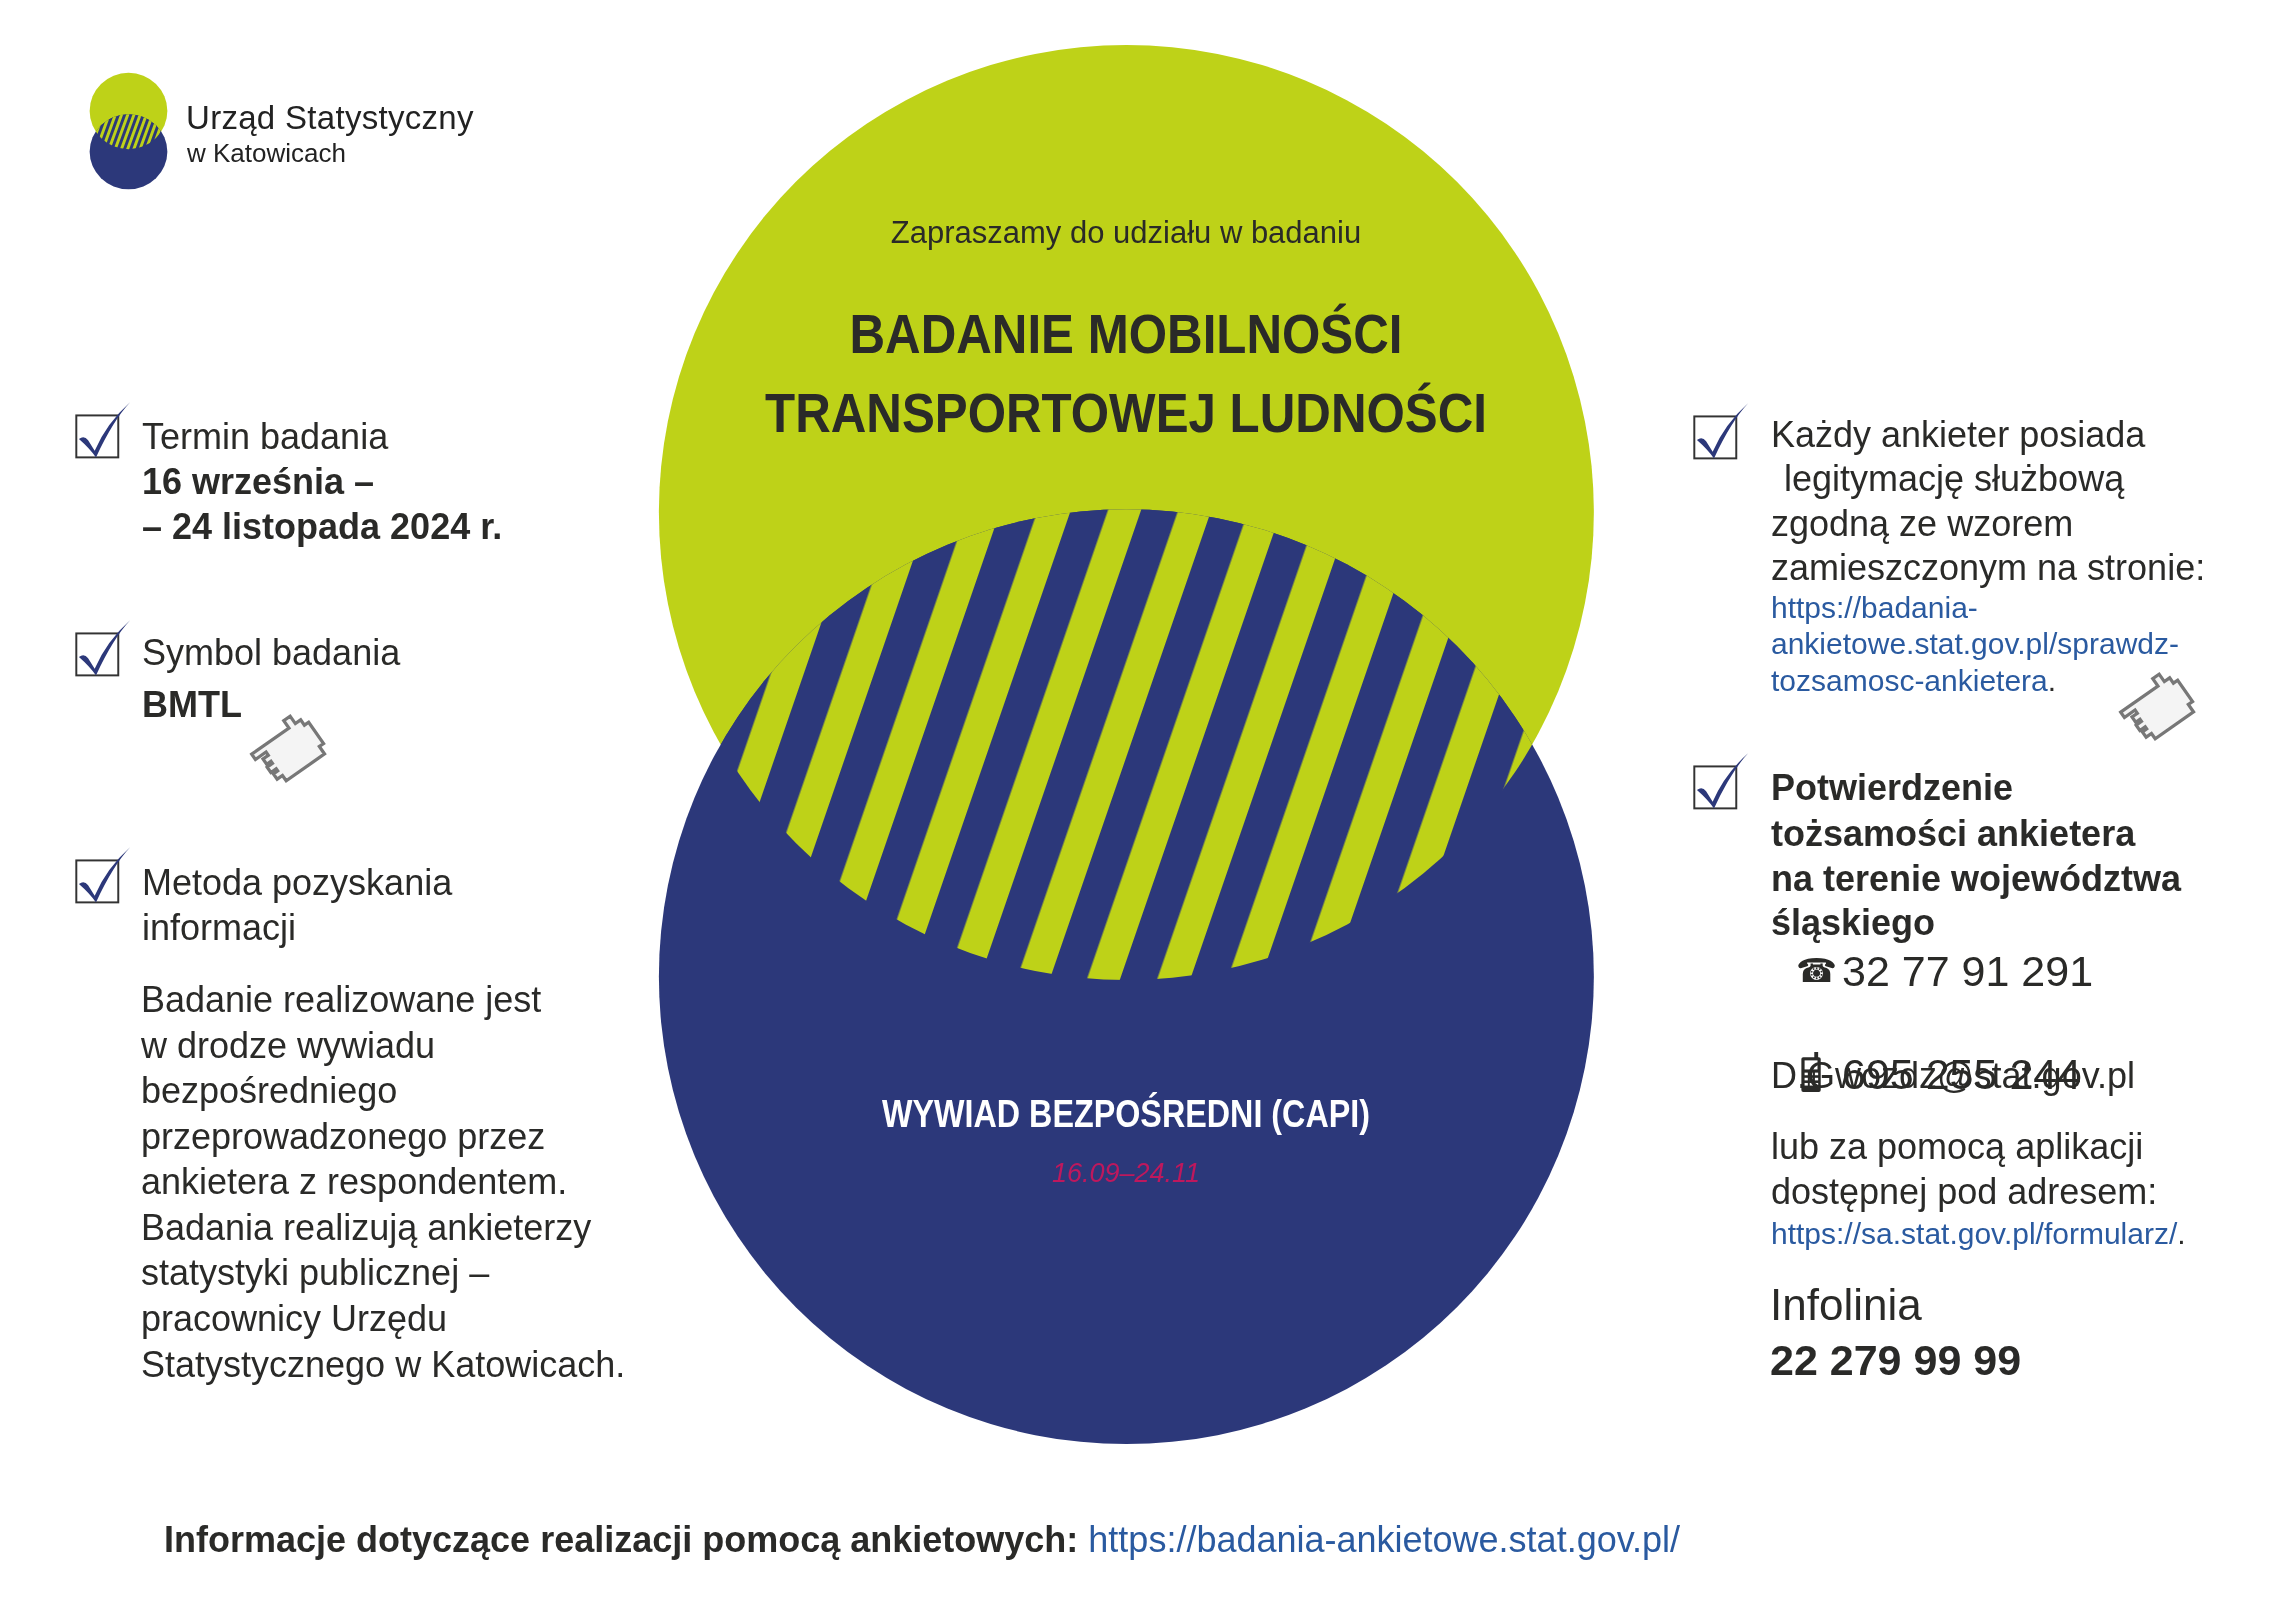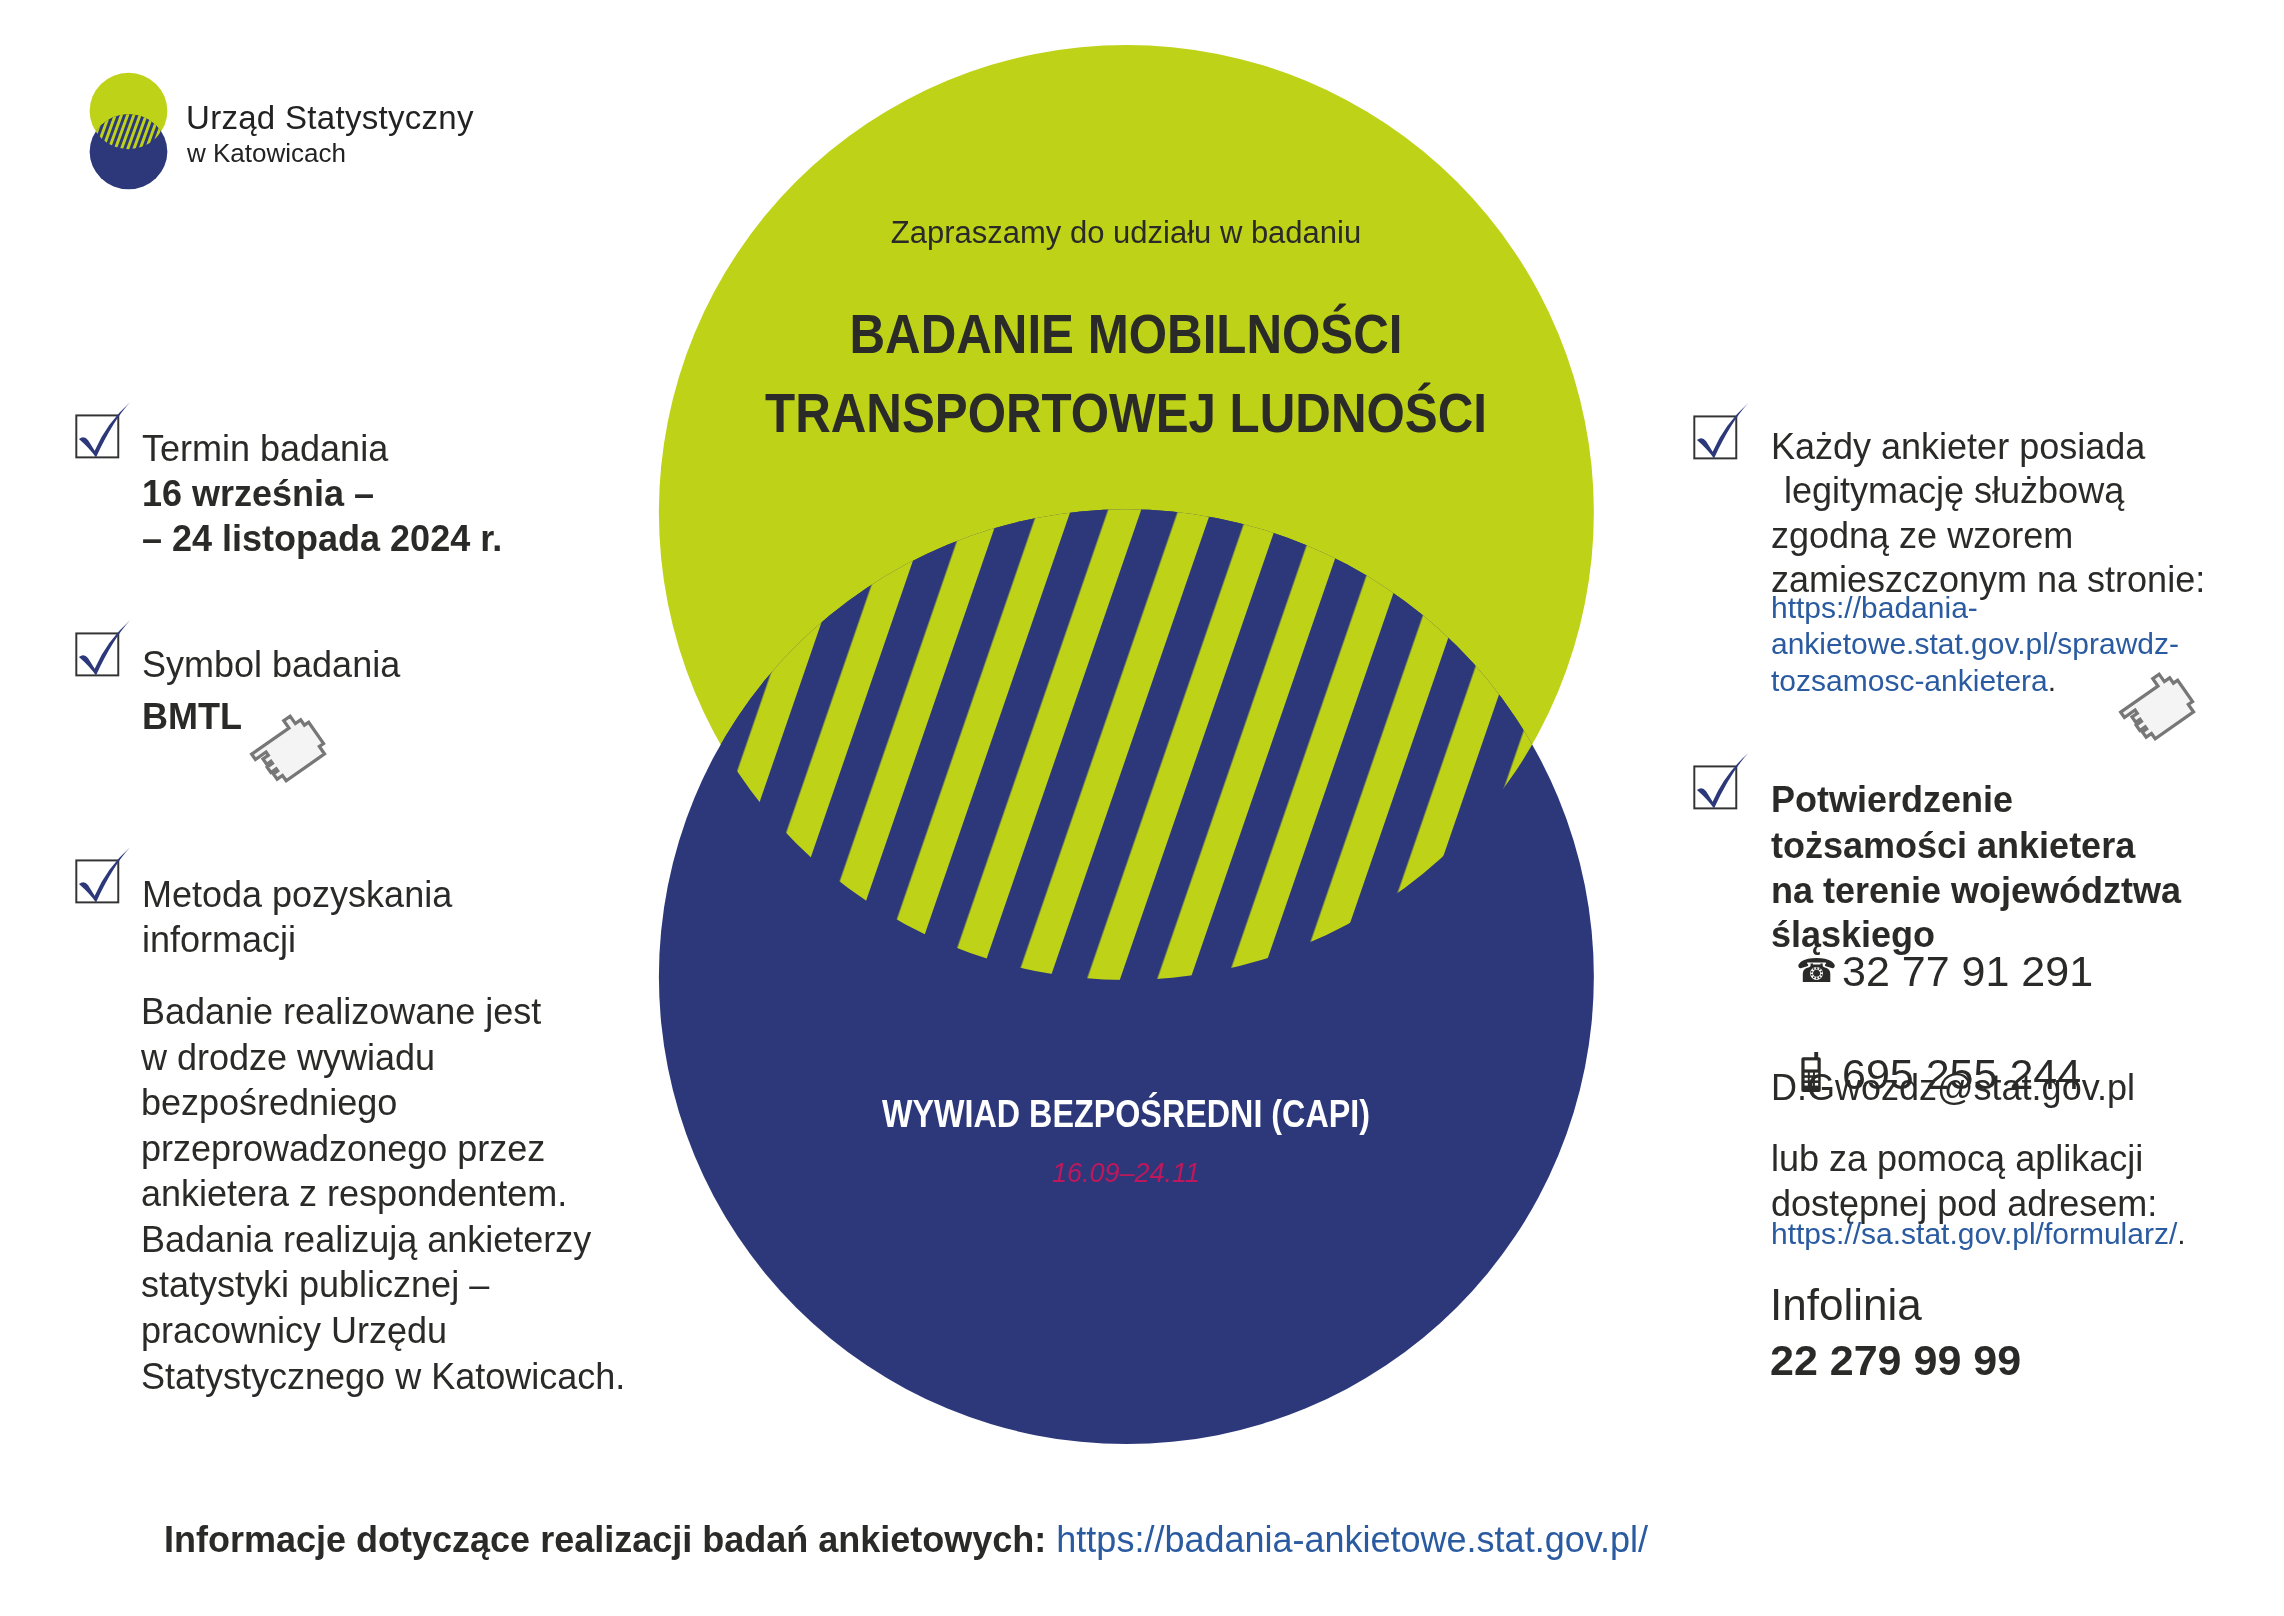--- a/index.html
+++ b/index.html
@@ -9,21 +9,21 @@
   .line { position:absolute; white-space:nowrap; line-height:1; }
   .bold { font-weight:700; }
   .link { color:#2a5aa0; }
   svg { display:block; }
 
   
   .logo-title { font-size:33px; color:#222; letter-spacing:0.3px; }
   .logo-sub { font-size:26px; color:#222; }
 
   
-  .t56 { font-size:36px;margin-top:12px; }
+  .t56 { font-size:36px; }
   .t46 { font-size:30px; }
   .t66 { font-size:43px; }
   .t68 { font-size:44px; }
 
   
   .invite { font-size:31px; color:#2a2a28; }
   .title { font-size:56px; font-weight:700; color:#2a2a28; transform:scaleX(0.88); transform-origin:center; }
   .capi { font-size:38px; font-weight:700; color:#ffffff; transform:scaleX(0.85); transform-origin:center; }
   .capi-date { font-size:27px; font-style:italic; color:#be185d; }
 
@@ -198,16 +198,16 @@
   <div class="line t56" style="left:0;top:404px;">dostępnej pod adresem:</div>
   <div class="line t46" style="left:0;top:449px;">
     <span class="link">https://sa.stat.gov.pl/formularz/</span><span>.</span>
   </div>
 </div>
 
 <div class="line t68" style="left:1770px;top:1283px;">Infolinia</div>
 <div class="line t66 bold" style="left:1770px;top:1339px;">22 279 99 99</div>
 
 <div class="line footer" style="left:164px;top:1522px;">
-  <span class="bold">Informacje dotyczące realizacji badań ankietowych:</span>
+  <span class="bold">Informacje dotyczące realizacji pomocą ankietowych:</span>
   <span class="link">https://badania-ankietowe.stat.gov.pl/</span>
 </div>
 
 
 </body></html>

